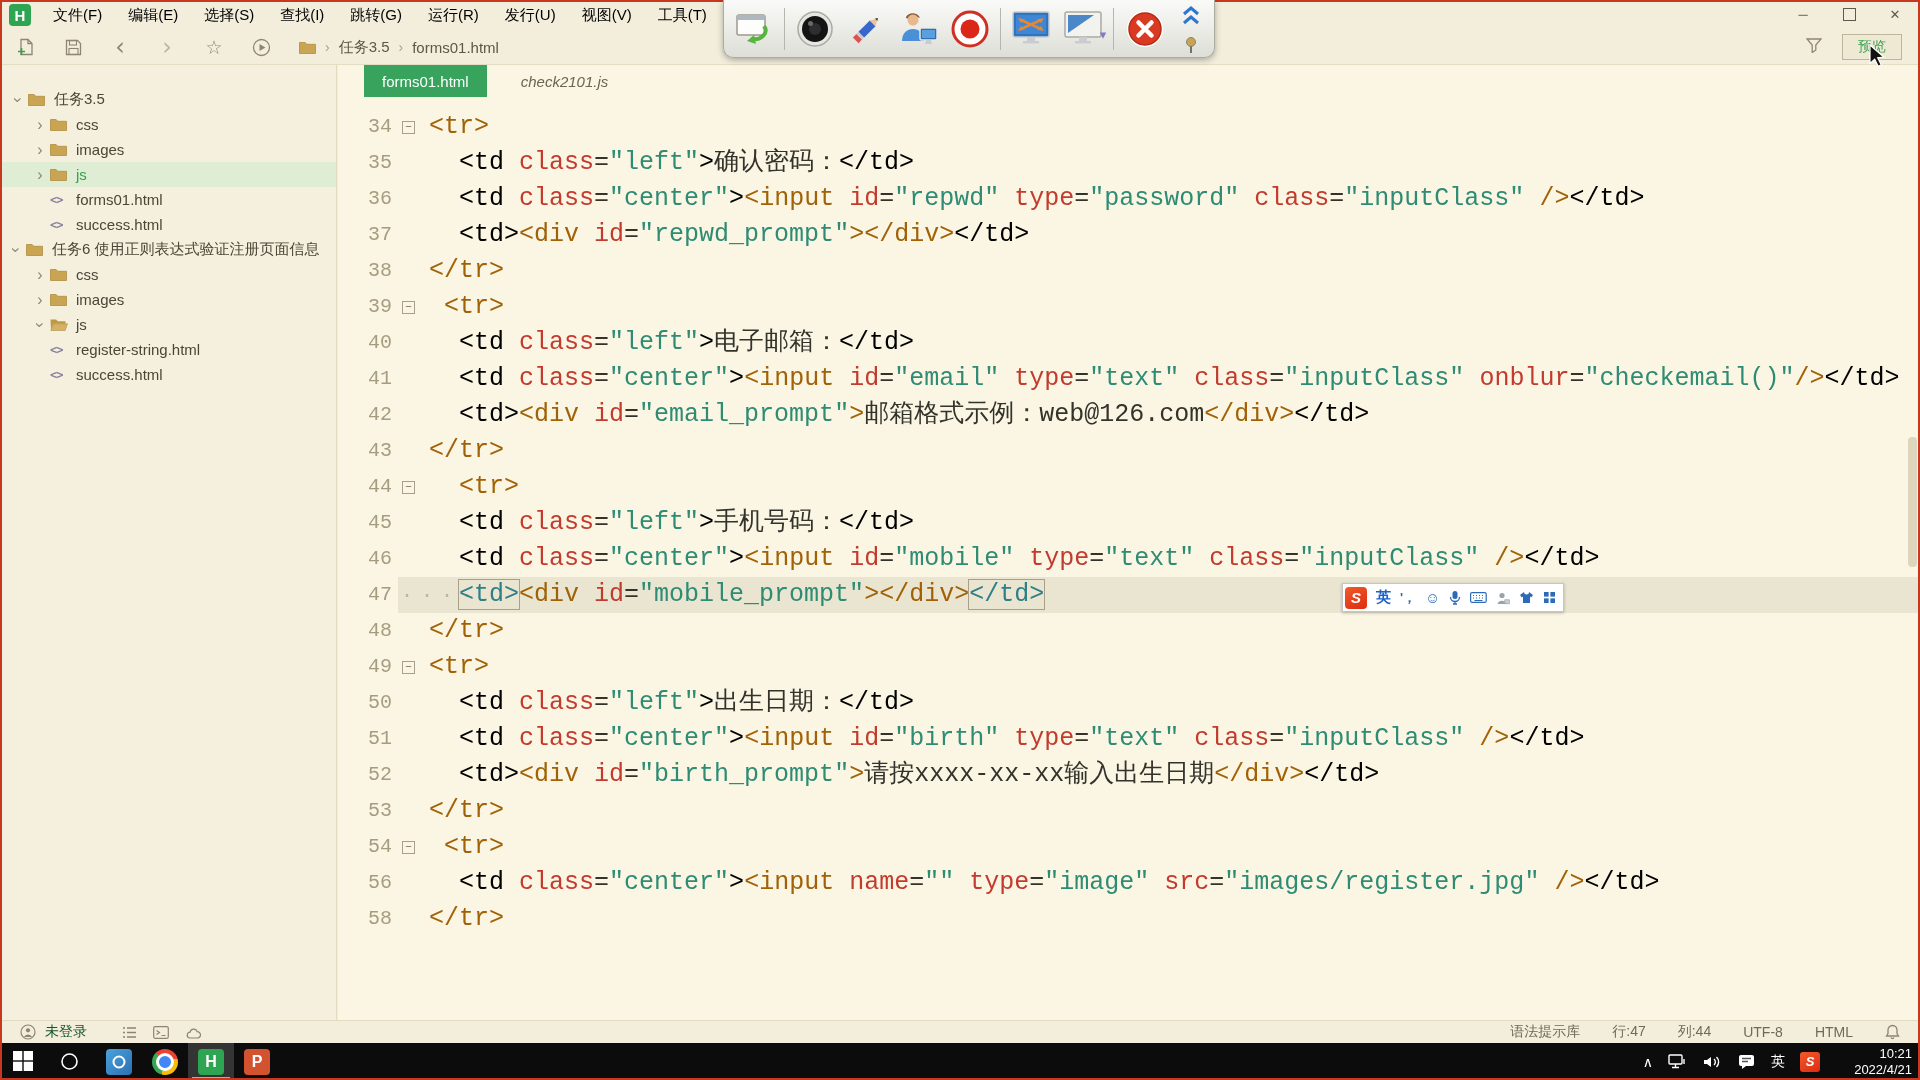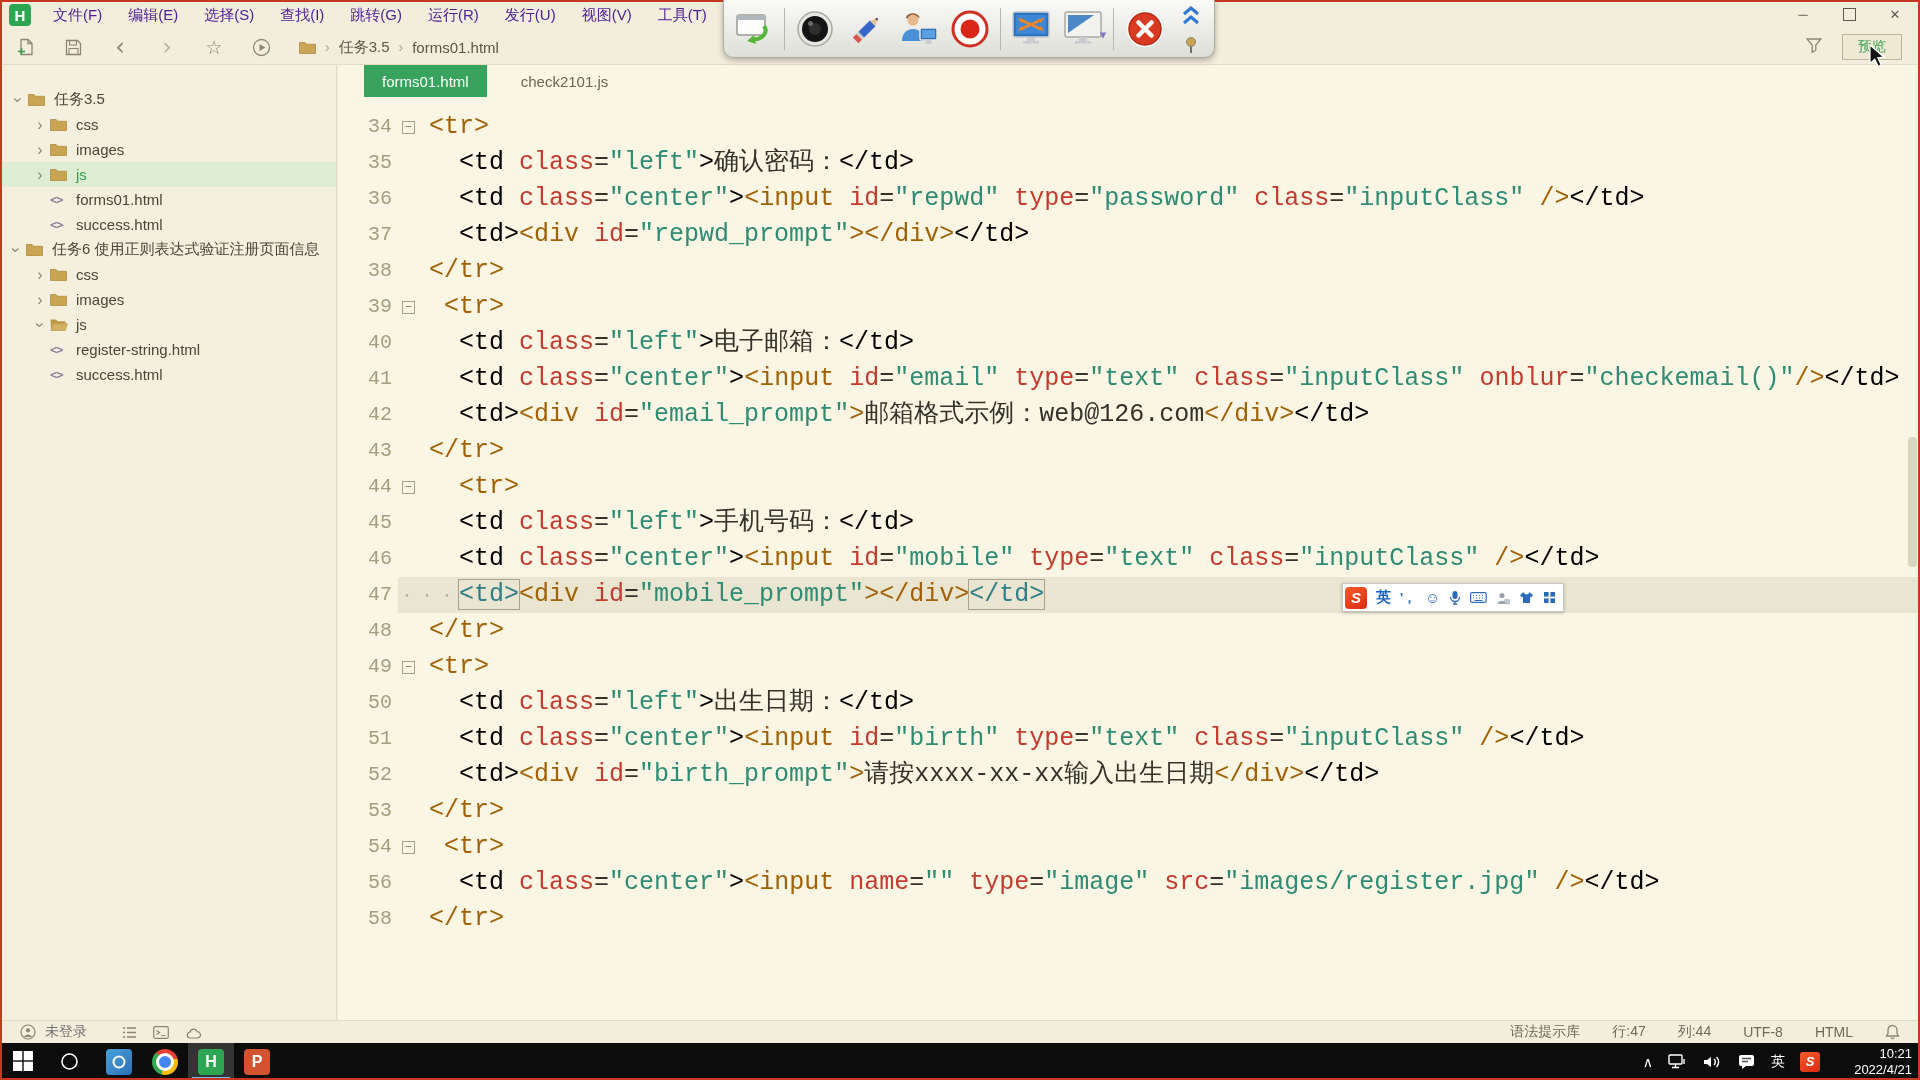--- a/index.html
+++ b/index.html
@@ -3,21 +3,21 @@
 <meta charset="utf-8">
 <style>
   html,body{margin:0;padding:0;background:#888;}
   #screen{position:relative;width:1920px;height:1080px;background:#F3EEDC;overflow:hidden;
           font-family:"Liberation Sans",sans-serif;color:#3a382e;}
   
   .titlebar{position:absolute;left:0;top:0;right:0;height:30px;background:#F3EEDC;display:flex;align-items:center;}
   .hx-logo{position:absolute;left:9px;top:4px;width:22px;height:22px;background:#2EA552;border-radius:4px;
            color:#fff;font-weight:bold;font-size:15px;display:flex;align-items:center;justify-content:center;}
   #menus{margin-left:40px;display:flex;height:30px;}
-  .menu-item{padding:0 13px;line-height:30px;font-size:15px;color:#4c1d95;cursor:default;}
+  .menu-item{padding:0 13px;line-height:30px;font-size:15px;color:#000000;cursor:default;}
   .win-controls{position:absolute;right:6px;top:3px;display:flex;gap:8px;}
   .win-btn{width:38px;height:22px;display:flex;align-items:center;justify-content:center;color:#5a5a52;font-size:13px;}
   .wb-max{width:11px;height:11px;border:1.4px solid #5a5a52;}
   
   .toolbar{position:absolute;left:0;top:30px;right:0;height:34px;background:#F3EEDC;border-bottom:1px solid #E4DDC4;
            display:flex;align-items:center;}
   #tb-icons{display:flex;align-items:center;gap:27px;margin-left:16px;}
   .tb-btn{display:flex;align-items:center;justify-content:center;width:20px;height:22px;}
   .tb-chev{font-size:24px;color:#8d8672;line-height:20px;font-family:"DejaVu Sans",sans-serif;}
   .tb-chev.fw{color:#bdb59c;}
@@ -35,21 +35,21 @@
   .trow.sel .tlabel{color:#3AA050;}
   .chev{display:inline-block;width:16px;text-align:center;color:#8d8775;font-size:16px;flex:0 0 16px;}
   .chev.down{transform:rotate(90deg);}
   .ficon{display:inline-flex;width:22px;justify-content:flex-start;margin:0 4px 0 2px;flex:0 0 22px;}
   .htmlic{font-family:"DejaVu Sans Mono",monospace;font-size:12px;font-weight:bold;color:#8781A0;letter-spacing:-1px;}
   
   .editor{position:absolute;left:338px;top:65px;right:0;bottom:60px;background:#FBF6E3;}
   .tabbar{height:32px;display:flex;align-items:stretch;padding-left:26px;font-size:15px;}
   .tab{display:flex;align-items:center;padding:0 18px;color:#6b6553;}
   .tab.active{background:#37A35D;color:#fff;}
-  .tab+.tab{margin-left:16px;}
+  .tab+.tab{margin-left:16px;font-style:italic;}
   #code{position:absolute;left:0;top:32px;right:0;bottom:0;padding-top:12px;
         font-family:Liberation Mono, monospace;font-size:25px;color:#33332B;overflow:hidden;}
   .cl{position:relative;height:36px;}
   .clbg{position:absolute;left:60px;right:0;top:0;bottom:0;background:#E9E5D1;}
   .ln{position:absolute;left:0;top:0;width:54px;text-align:right;font-size:20px;line-height:36px;color:#A69D81;}
   .fold{position:absolute;left:64px;top:12px;width:13px;height:13px;border:1px solid #A8A089;box-sizing:border-box;
         font-size:11px;line-height:10px;text-align:center;color:#6f6a58;background:#FBF6E3;}
   .ct{position:relative;display:block;margin-left:91px;line-height:36px;white-space:pre;}
   .tk-td{color:#000000;}
   .tk-tag{color:#a16207;}
@@ -66,21 +66,21 @@
   .sgim{width:22px;height:22px;border-radius:4px;background:linear-gradient(150deg,#F25A29,#DD2B12);color:#fff;
         font-weight:bold;font-size:15px;font-style:italic;display:flex;align-items:center;justify-content:center;}
   .ime-mode{color:#1B62C8;font-weight:bold;font-size:15px;}
   .imetxt{color:#2B6BB8;font-weight:bold;font-size:13px;}
   .ime-ic{display:flex;align-items:center;justify-content:center;}
   
   .statusbar{position:absolute;left:0;right:0;top:1020px;height:23px;background:#F3EEDC;border-top:1px solid #E2DBC2;
              display:flex;align-items:center;justify-content:space-between;font-size:14px;color:#6f6959;
              padding:0 20px;box-sizing:border-box;}
   .sb-left{display:flex;align-items:center;gap:9px;}
-  .sb-login{color:#737373;}
+  .sb-login{color:#14532d;}
   .sb-icons{display:flex;align-items:center;gap:16px;margin-left:26px;}
   .sb-right{display:flex;align-items:center;gap:32px;}
   
   .taskbar{position:absolute;left:0;right:0;top:1043px;bottom:0;background:#0C0C0C;}
   .tk-start{position:absolute;left:12px;top:7px;}
   .tk-search{position:absolute;left:60px;top:9px;}
   #tk-apps{position:absolute;left:96px;top:0;display:flex;height:37px;}
   .tk-app{width:46px;height:37px;display:flex;align-items:center;justify-content:center;position:relative;}
   .tk-app.focused{background:rgba(255,255,255,.17);}
   .tk-app.focused::after{content:"";position:absolute;left:4px;right:4px;bottom:0;height:3px;background:#7CB9F2;}

